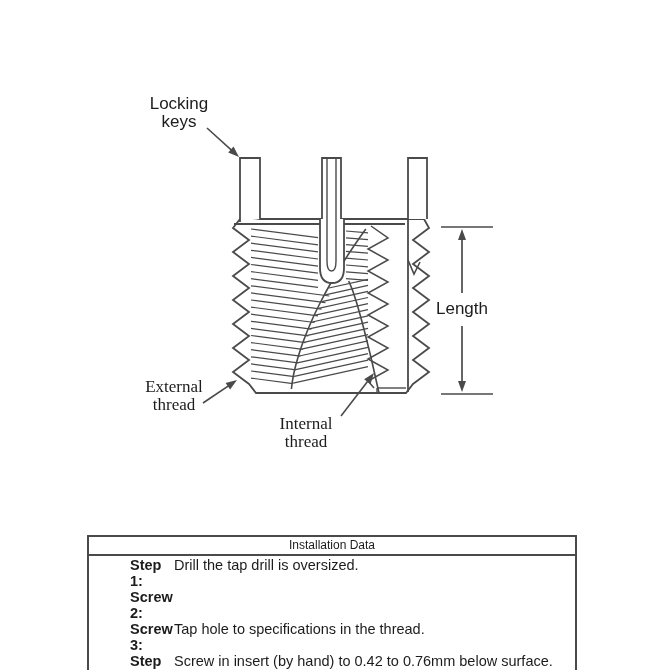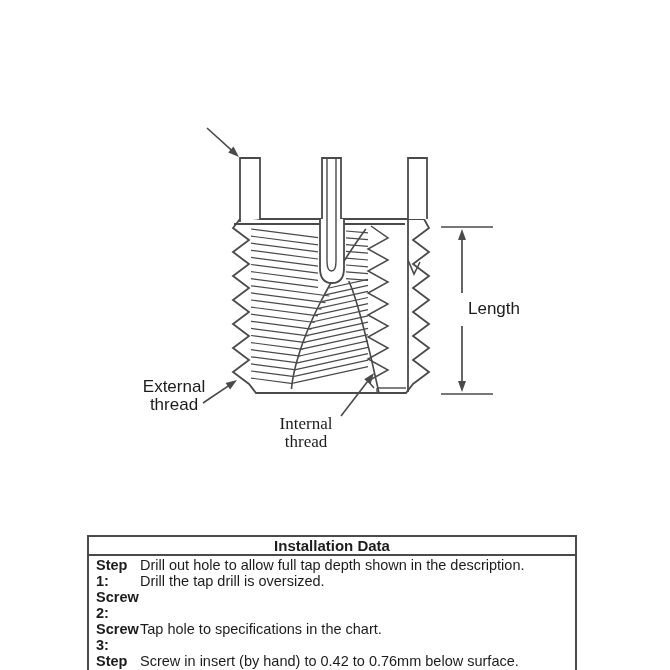--- a/index.html
+++ b/index.html
@@ -15,34 +15,34 @@
   }
   #stage{position:absolute;inset:0;}
   #diagram-svg{position:absolute;left:0;top:0;width:670px;height:670px;color:var(--line);}
   .lbl{
     position:absolute;text-align:center;
     font-size:17px;line-height:17.5px;color:var(--text);
     white-space:nowrap;
   }
   .lbl span{display:block;}
   #lbl-locking{left:134px;top:95px;width:90px;}
-  #lbl-external{left:128px;top:378px;width:92px;}
+  #lbl-external{left:128px;top:378px;width:92px;font-family:Liberation Serif, serif;}
   #lbl-internal{left:260px;top:415px;width:92px;font-family:Liberation Serif, serif;}
-  #lbl-length{left:436px;top:300px;width:70px;text-align:left;margin-left:32px;}
+  #lbl-length{left:436px;top:300px;width:70px;text-align:left;}
   
   #datatable{
     position:absolute;left:87px;top:535px;width:490px;
     border:2px solid var(--line);background:#fff;box-sizing:border-box;
   }
   #tbl-header{
-    text-align:center;font-weight:bold;font-size:15px;line-height:17px;
+    text-align:center;font-weight:normal;font-size:12px;line-height:17px;
     border-bottom:2px solid var(--line);
   }
   #tbl-body{padding:1px 2px 2px 0;font-size:14.5px;line-height:16px;}
-  .step-row{display:flex;}
+  .step-row{display:flex;padding-left:34px;}
   .step-label{flex:none;width:44px;padding-left:7px;font-weight:bold;}
   .step-lines{flex:1;min-width:0;}
 </style>
 </head>
 <body>
 
 <div id="stage">
 
   <svg id="diagram-svg" viewBox="0 0 670 670">
     <defs>
@@ -139,49 +139,52 @@
 
     <g id="g-heads" fill="currentColor" stroke="none">
         <polygon points="239,157 228.2,152.6 233.5,146.6"></polygon>
         <polygon points="237,380 230.1,389.5 225.6,382.9"></polygon>
         <polygon points="374,373 370.5,384.2 364.1,379.3"></polygon>
         <polygon points="462,229 466.0,240.0 458.0,240.0"></polygon>
         <polygon points="462,392 458.0,381.0 466.0,381.0"></polygon>
       </g>
   </svg>
 
+  <div class="lbl" id="lbl-locking">
+    <span>Locking</span>
+    <span>keys</span>
+  </div>
   <div class="lbl" id="lbl-external">
     <span>External</span>
     <span>thread</span>
   </div>
   <div class="lbl" id="lbl-internal">
     <span>Internal</span>
     <span>thread</span>
   </div>
   <div class="lbl" id="lbl-length">
     <span>Length</span>
   </div>
 
   <div id="datatable">
     <div id="tbl-header">Installation Data</div>
     <div id="tbl-body">
         <div class="step-row">
           <div class="step-label">Step 1:</div>
           <div class="step-lines">
-            <div>Drill out hole to allow full tap depth shown in the description.</div>
             <div>Drill the tap drill is oversized.</div>
           </div>
         </div>
         <div class="step-row">
           <div class="step-label">Screw 2:</div>
         </div>
         <div class="step-row">
           <div class="step-label">Screw 3:</div>
           <div class="step-lines">
-            <div>Tap hole to specifications in the chart.</div>
+            <div>Tap hole to specifications in the thread.</div>
           </div>
         </div>
         <div class="step-row">
           <div class="step-label">Step 4:</div>
           <div class="step-lines">
             <div>Screw in insert (by hand) to 0.42 to 0.76mm below surface.</div>
           </div>
         </div>
       </div>
   </div>

